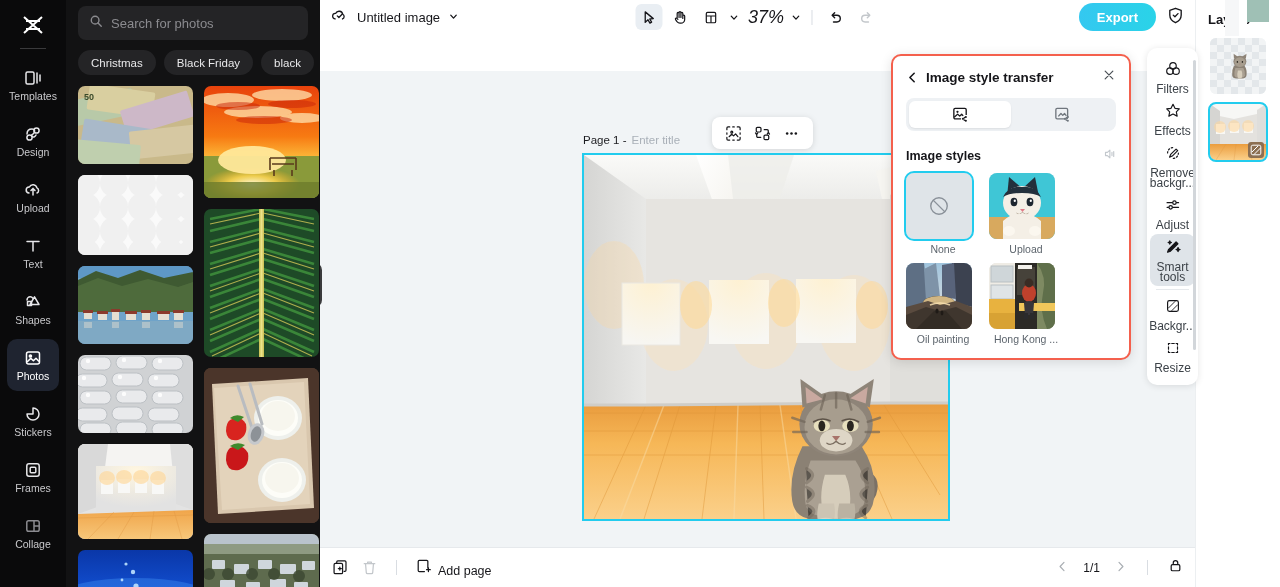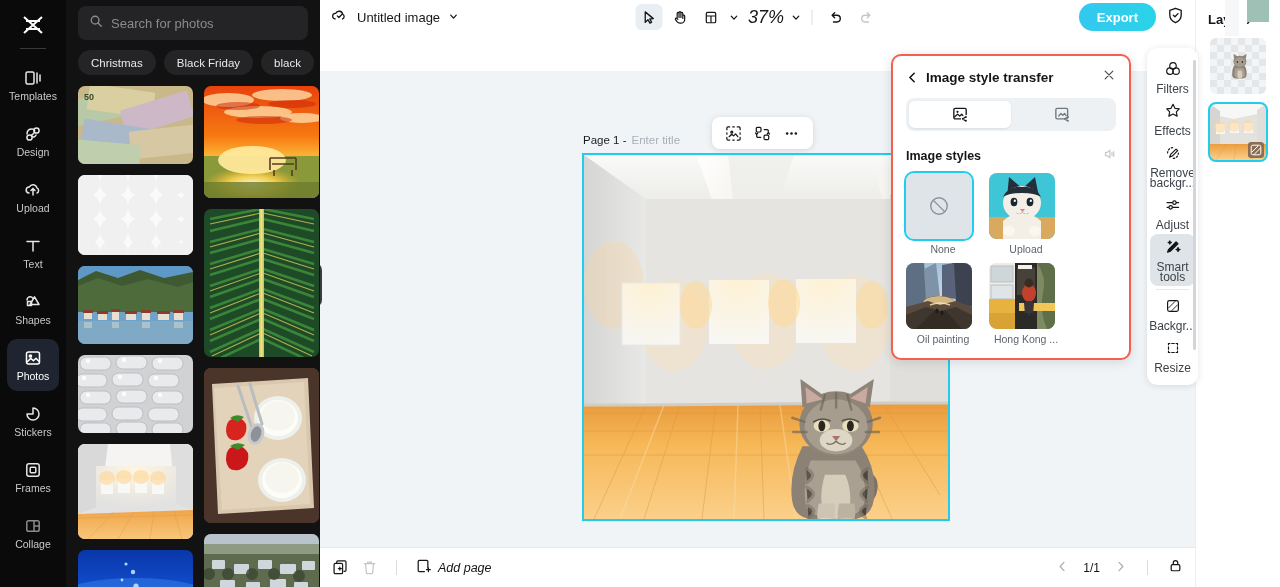--- a/index.html
+++ b/index.html
@@ -139,21 +139,21 @@
     cursor: pointer; z-index: 3;
   }
 
   #bottom-bar {
     height: 40px; flex: 0 0 40px;
     background: #fff; border-top: 1px solid #e6e9ec;
     display: flex; align-items: center; padding: 0 12px;
     gap: 12px;
   }
   .bbtn { display:flex; align-items:center; justify-content:center; cursor:pointer; }
-  #add-page-btn { display: flex; align-items: center; gap: 6px; font-size: 12.5px; color: #16161a; cursor: pointer; font-style: italic; }
+  #add-page-btn { display: flex; align-items: flex-end; gap: 6px; font-size: 12.5px; color: #16161a; cursor: pointer; }
   #page-nav { margin-left: auto; display: flex; align-items: center; gap: 14px; }
   #page-counter { font-size: 12px; color: #16161a; }
 
   
   #right-tools {
     position: absolute; right: 82px; top: 48px;
     width: 51px;
     background: #fff; border-radius: 10px;
     box-shadow: 0 1px 7px rgba(0,0,0,.11);
     padding: 8px 0 8px;

